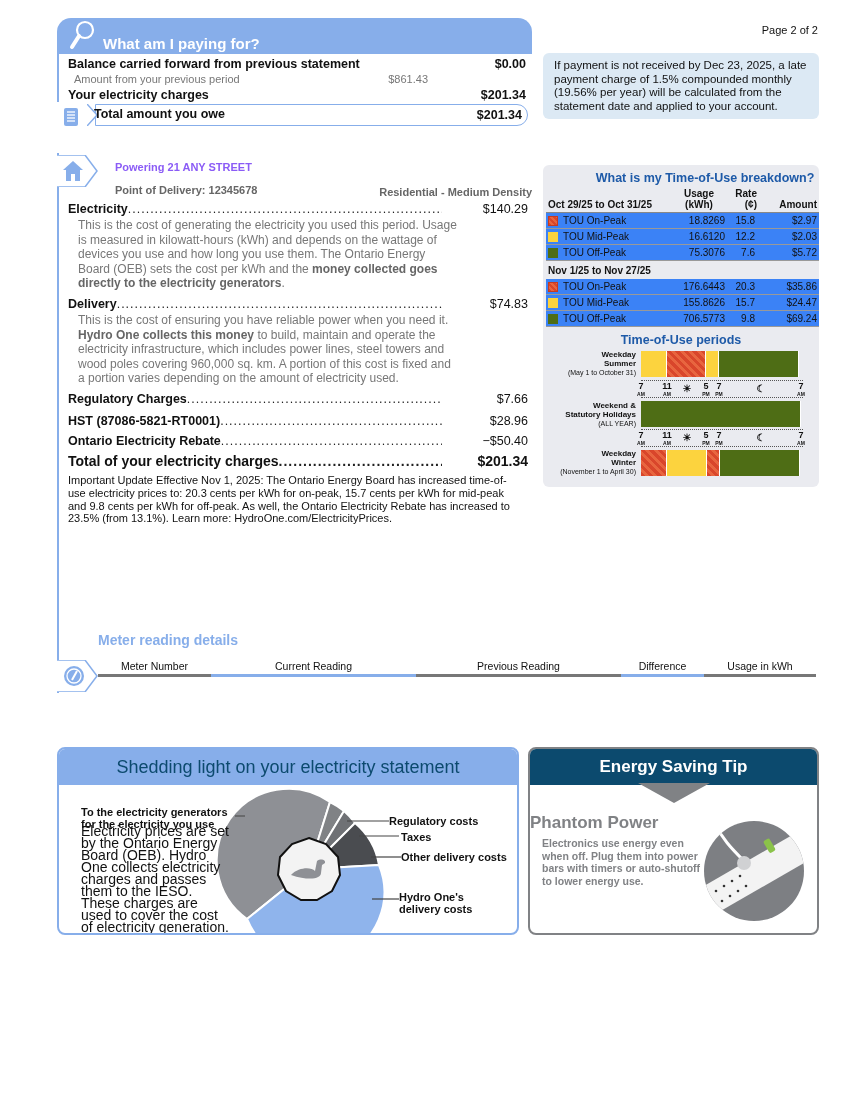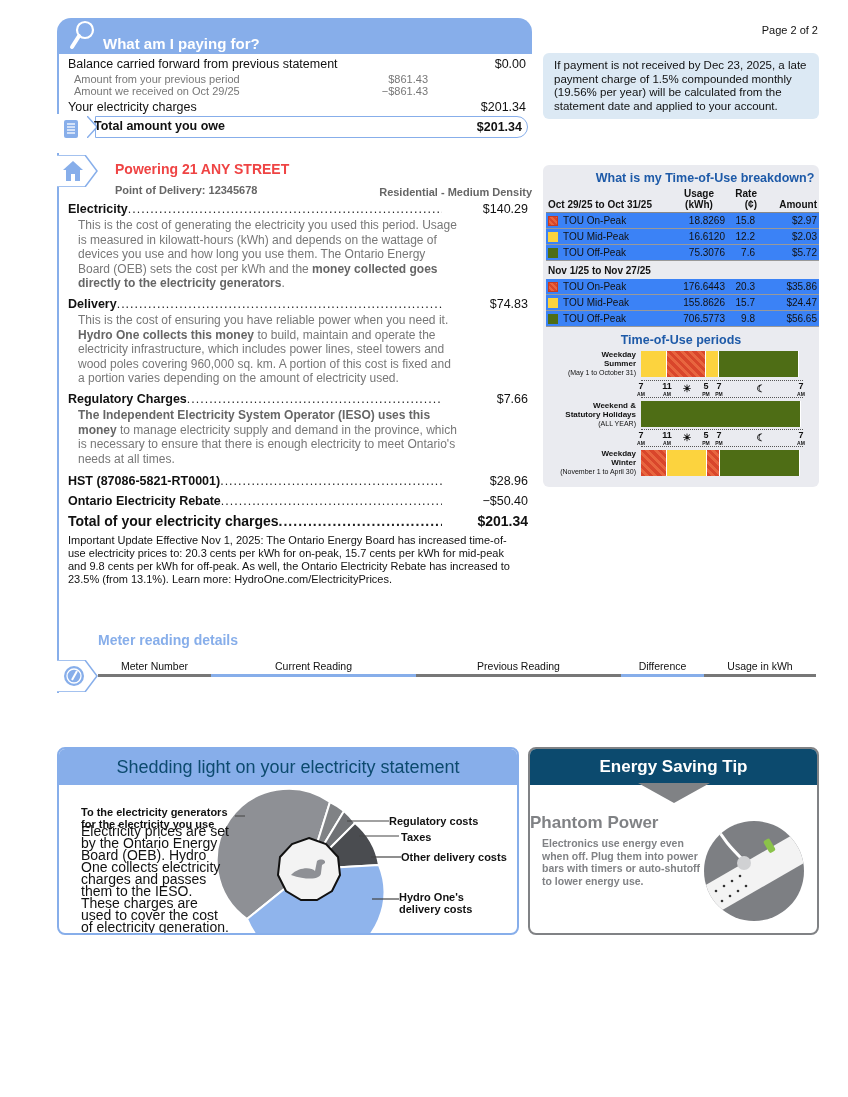--- a/index.html
+++ b/index.html
@@ -8,37 +8,37 @@
 
   .page-num { position: absolute; top: 24px; right: 30px; font-size: 11px; color: #111; }
 
   
   .paying-box { position: absolute; left: 57px; top: 18px; width: 475px; }
   .paying-header { background: #87aeea; height: 36px; border-radius: 14px 14px 0 0; position: relative; }
   .paying-header .title { position: absolute; left: 46px; top: 17px; color: #fff; font-weight: bold; font-size: 15px; }
   .paying-header .icon { position: absolute; left: 12px; top: 2px; width: 28px; height: 30px; }
   .paying-body { border-left: 2px solid #87aeea; padding: 2px 6px 0 9px; }
   .row { display: flex; justify-content: space-between; align-items: baseline; }
-  .row.bold { font-weight: normal; font-size: 12.5px; }
+  .row.bold { font-weight: bold; font-size: 12.5px; }
   .row.sub { font-size: 11px; color: #777; padding-left: 6px; }
   .row.sub .amt { width: 150px; text-align: right; padding-right: 98px; }
   .total-owe { position: relative; margin-top: 2px; height: 22px; }
   .total-owe .frame { position: absolute; left: 38px; right: 4px; top: 0; height: 22px; border: 1.5px solid #87aeea; border-radius: 0 11px 11px 0; }
   .total-owe .arrow { position: absolute; left: 30px; top: 0; width: 12px; height: 22px; }
   .total-owe .label { position: absolute; left: 37px; top: 3px; font-weight: bold; font-size: 12.5px; }
   .total-owe .amt { position: absolute; right: 10px; top: 4px; font-weight: bold; font-size: 12.5px; }
   .total-owe .icon { position: absolute; left: 5px; top: 3px; width: 20px; height: 22px; }
 
   .late-note { position: absolute; left: 543px; top: 53px; width: 276px; background: #dce9f4; border-radius: 6px; padding: 6px 10px 6px 11px; font-size: 11.5px; line-height: 13.5px; color: #111; }
 
   
   .powering { position: absolute; left: 57px; top: 153px; width: 475px; }
   .powering .vbar { position: absolute; left: 0; top: 0; width: 2px; height: 540px; background: #87aeea; }
   .house-tab { position: absolute; left: 0; top: 2px; width: 42px; height: 32px; }
-  .pw-title { position: absolute; left: 58px; top: 8px; font-size: 14px; font-weight: bold; color: #ef4444; }
+  .pw-title { position: absolute; left: 58px; top: 8px; font-size: 11px; font-weight: bold; color: #8b5cf6; }
   .pw-pod { position: absolute; left: 58px; top: 31px; font-size: 11px; font-weight: bold; color: #666; }
   .pw-type { position: absolute; right: 0; top: 33px; font-size: 11px; font-weight: bold; color: #666; }
   .charges { position: absolute; left: 11px; top: 49px; width: 460px; }
   .charge { margin-bottom: 4px; }
   .charge .head { display: flex; font-size: 12.5px; font-weight: bold; white-space: nowrap; }
   .charge .head .lbl { flex: 0 0 auto; }
   .charge .head .dots { flex: 1 1 auto; overflow: hidden; font-weight: normal; letter-spacing: 1px; color: #222; margin-right: 26px; }
   .charge .head .amt { flex: 0 0 auto; font-weight: normal; width: 60px; text-align: right; }
   .charge .desc { font-size: 12px; line-height: 14.6px; color: #777; padding-left: 10px; padding-right: 70px; margin-top: 2px; }
   .charge .desc b { color: #666; }
@@ -125,24 +125,20 @@
   </div>
   <div class="paying-body">
     <div class="row bold" style="margin-top:1px">
       <span>Balance carried forward from previous statement</span>
       <span>$0.00</span>
     </div>
     <div class="row sub" style="margin-top:2px">
       <span>Amount from your previous period</span>
       <span class="amt">$861.43</span>
     </div>
-    <div class="row sub">
-      <span>Amount we received on Oct 29/25</span>
-      <span class="amt">−$861.43</span>
-    </div>
     <div class="row bold" style="margin-top:3px">
       <span>Your electricity charges</span>
       <span>$201.34</span>
     </div>
   </div>
   <div class="total-owe">
     <svg class="icon" viewBox="0 0 20 22">
       <rect x="2" y="1" width="14" height="18" rx="2" fill="#87aeea"></rect>
       <line x1="5" y1="5" x2="13" y2="5" stroke="#fff" stroke-width="1.3"></line>
       <line x1="5" y1="8" x2="13" y2="8" stroke="#fff" stroke-width="1.3"></line>
@@ -190,21 +186,20 @@
       </div>
       <div class="desc"><span>This is the cost of ensuring you have reliable power when you need it. </span><b>Hydro One collects this money</b><span> to build, maintain and operate the electricity infrastructure, which includes power lines, steel towers and wood poles covering 960,000 sq. km. A portion of this cost is fixed and a portion varies depending on the amount of electricity used.</span></div>
     </div>
 
     <div class="charge" style="margin-top:6px">
       <div class="head">
         <span class="lbl">Regulatory Charges</span>
         <span class="dots">..................................................................................................................</span>
         <span class="amt">$7.66</span>
       </div>
-      <div class="desc"><b>The Independent Electricity System Operator (IESO) uses this money</b><span> to manage electricity supply and demand in the province, which is necessary to ensure that there is enough electricity to meet Ontario's needs at all times.</span></div>
     </div>
 
     <div class="charge simple" style="margin-top:8px">
       <div class="head">
         <span class="lbl">HST (87086-5821-RT0001)</span>
         <span class="dots">..................................................................................................................</span>
         <span class="amt">$28.96</span>
       </div>
     </div>
     <div class="charge simple" style="margin-top:6px">
@@ -283,21 +278,21 @@
           <div class="c3">15.7</div>
           <div class="c4">$24.47</div>
         </div>
         <div class="tou-row">
           <div class="c1">
             <span class="sw off"></span>
             <span>TOU Off-Peak</span>
           </div>
           <div class="c2">706.5773</div>
           <div class="c3">9.8</div>
-          <div class="c4">$56.65</div>
+          <div class="c4">$69.24</div>
         </div>
       </div>
   </div>
 
   <div class="tp-title">Time-of-Use periods</div>
 
   <div class="tp-label" style="top:185px">
     <div>Weekday</div>
     <div>Summer</div>
     <div class="small">(May 1 to October 31)</div>

